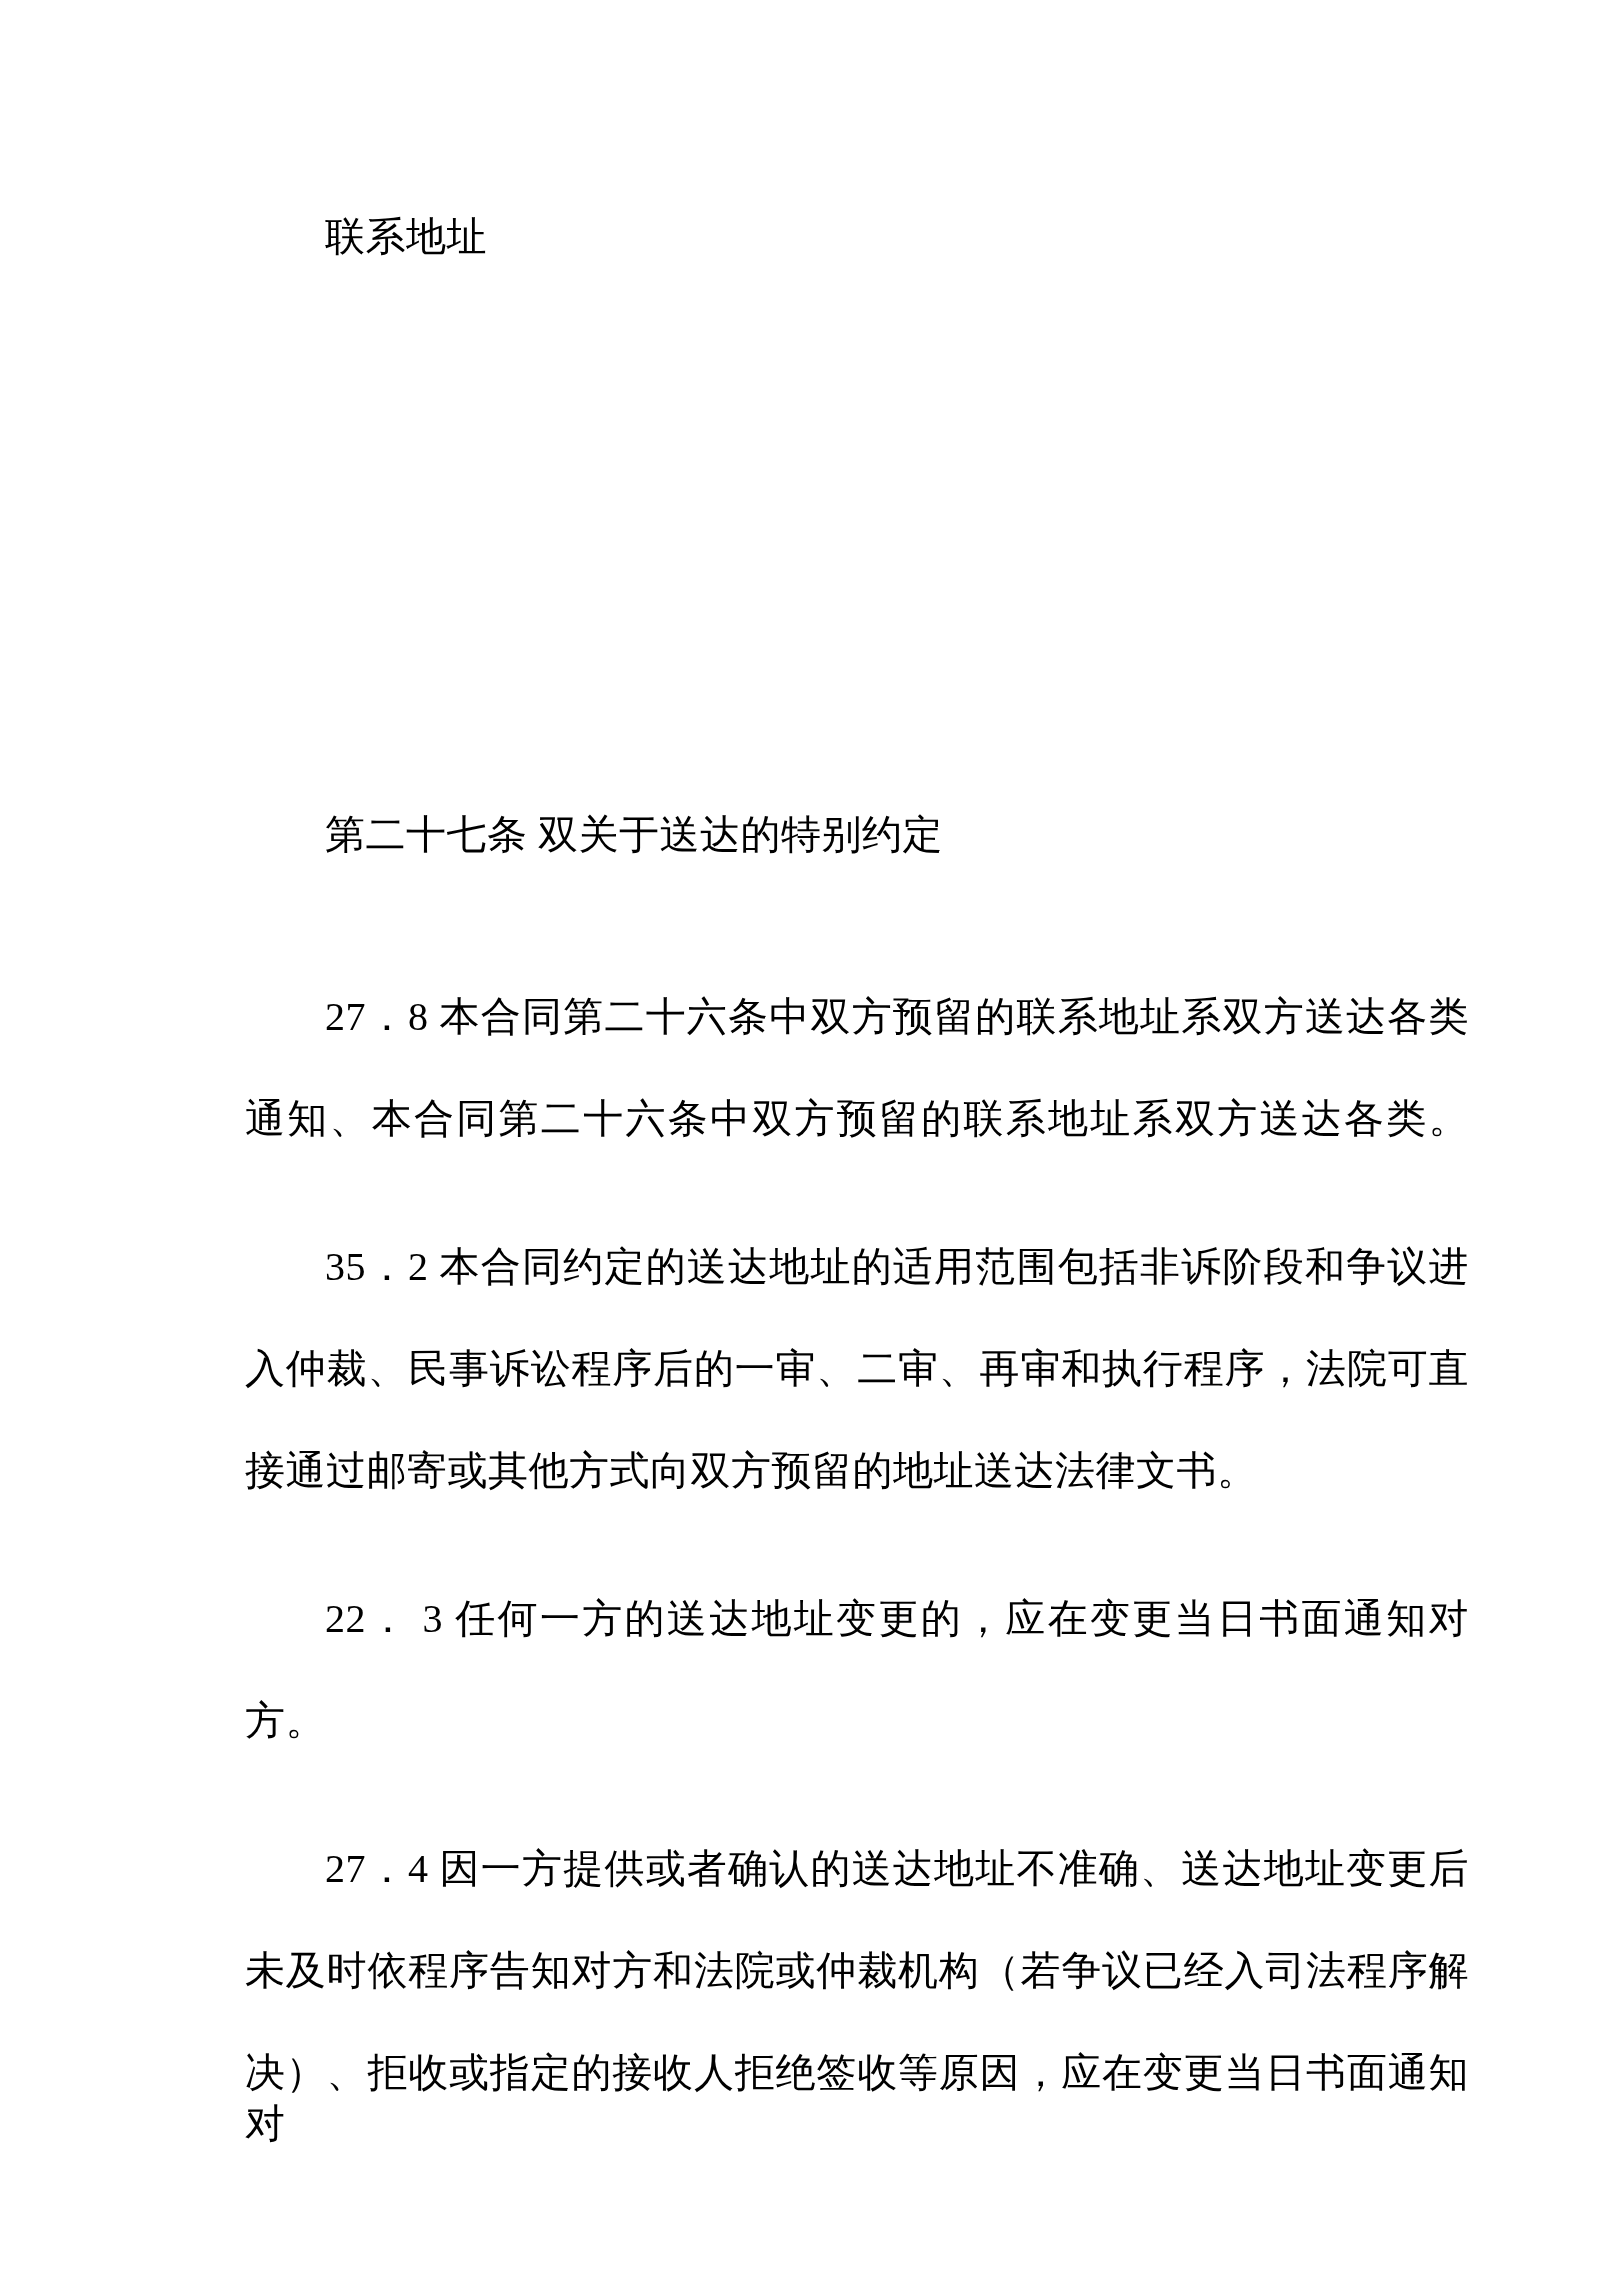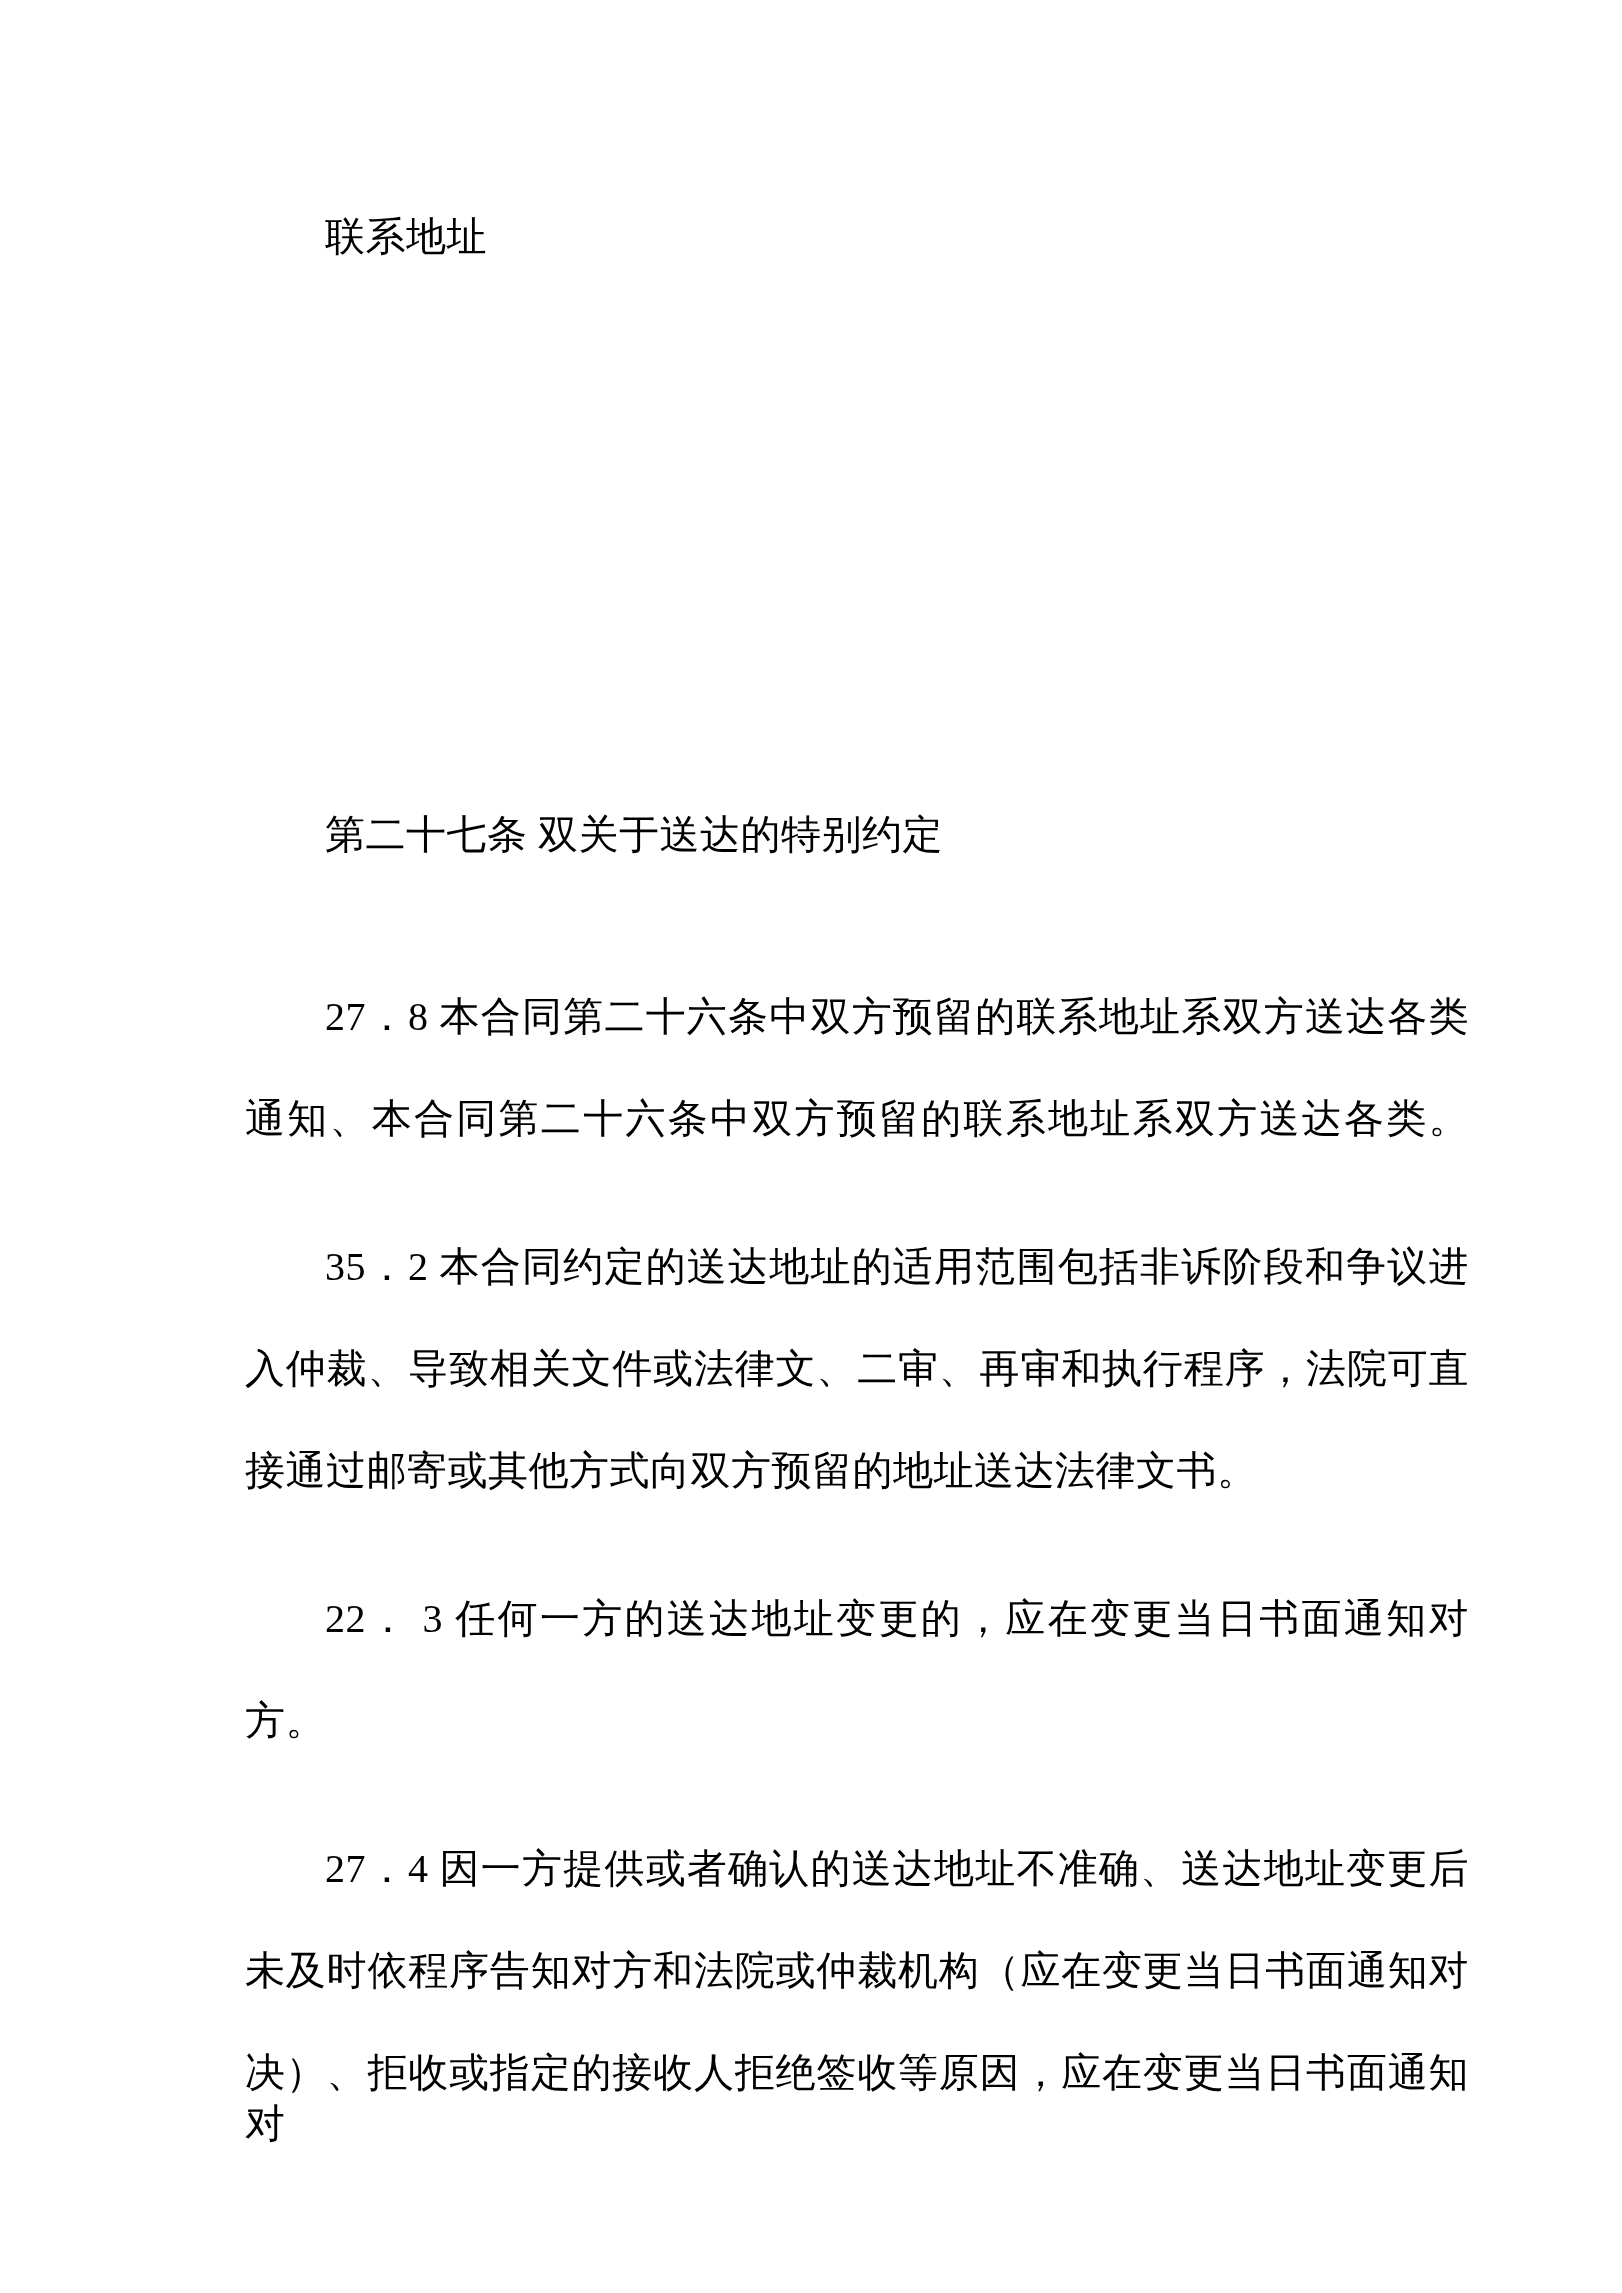--- a/index.html
+++ b/index.html
@@ -54,29 +54,29 @@
 
   <div class="txtline standalone" style="top:809px">第二十七条 双关于送达的特别约定</div>
 
   <div>
     <div class="txtline just indent" style="top:991px">27．8 本合同第二十六条中双方预留的联系地址系双方送达各类</div>
     <div class="txtline just" style="top:1093px">通知、本合同第二十六条中双方预留的联系地址系双方送达各类。</div>
   </div>
 
   <div>
     <div class="txtline just indent" style="top:1241px">35．2 本合同约定的送达地址的适用范围包括非诉阶段和争议进</div>
-    <div class="txtline just" style="top:1343px">入仲裁、导致相关文件或法律文、二审、再审和执行程序，法院可直</div>
+    <div class="txtline just" style="top:1343px">入仲裁、民事诉讼程序后的一审、二审、再审和执行程序，法院可直</div>
     <div class="txtline" style="top:1445px">接通过邮寄或其他方式向双方预留的地址送达法律文书。</div>
   </div>
 
   <div>
     <div class="txtline just indent" style="top:1593px">22． 3 任何一方的送达地址变更的，应在变更当日书面通知对</div>
     <div class="txtline" style="top:1695px">方。</div>
   </div>
 
   <div>
     <div class="txtline just indent" style="top:1843px">27．4 因一方提供或者确认的送达地址不准确、送达地址变更后</div>
-    <div class="txtline just" style="top:1945px">未及时依程序告知对方和法院或仲裁机构（应在变更当日书面通知对</div>
+    <div class="txtline just" style="top:1945px">未及时依程序告知对方和法院或仲裁机构（若争议已经入司法程序解</div>
     <div class="txtline just" style="top:2047px">决）、拒收或指定的接收人拒绝签收等原因，应在变更当日书面通知对</div>
   </div>
 
 </div>
 
 
 </body></html>

